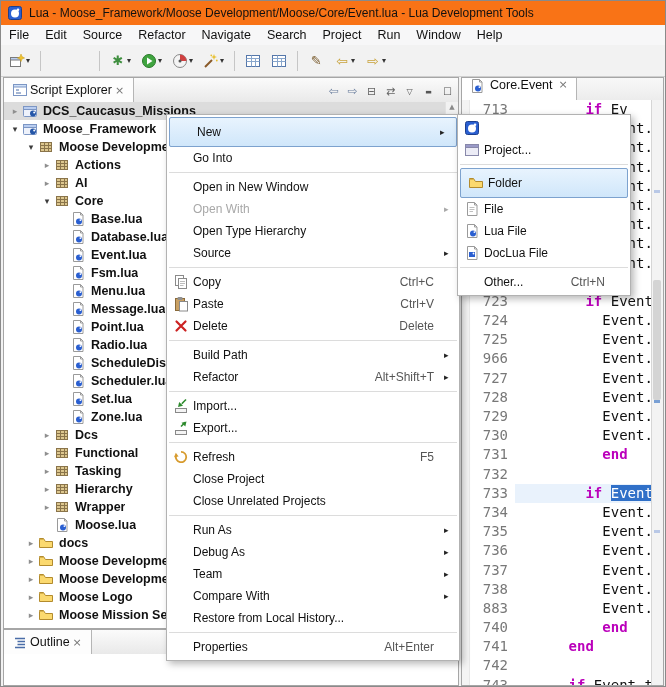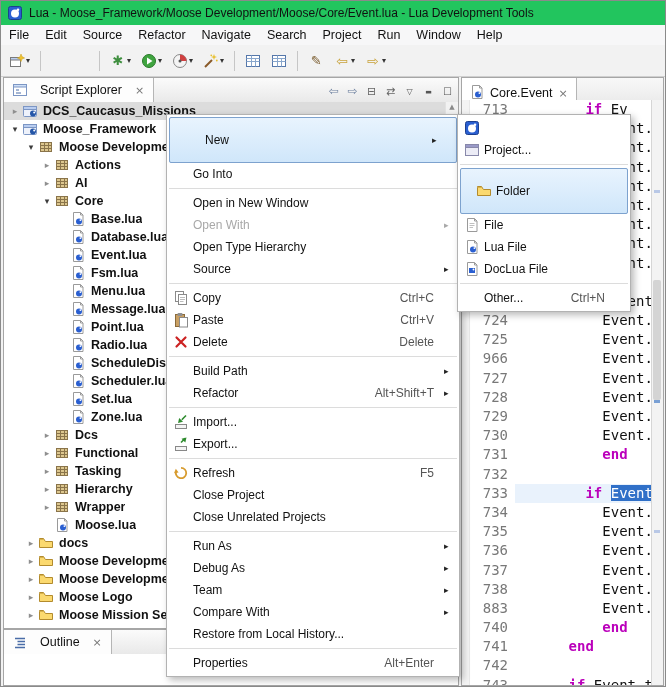--- a/index.html
+++ b/index.html
@@ -3,21 +3,21 @@
 <meta charset="utf-8">
 <style>
   html,body{margin:0;padding:0;background:#d8d8d8;}
   .window{position:relative;width:666px;height:687px;background:#f2f2f2;border:1px solid #8a8a8a;
     box-sizing:border-box;overflow:hidden;font-family:"Liberation Sans",sans-serif;color:#111;}
   .icon{display:inline-flex;align-items:center;justify-content:center;width:16px;height:16px;flex:none;}
   .icon svg{width:16px;height:16px;display:block;}
   .icon.glyph{font-family:"DejaVu Sans",sans-serif;line-height:1;}
 
   
-  #titlebar{position:absolute;left:0;top:0;right:0;height:24px;background:#22c55e;display:flex;
+  #titlebar{position:absolute;left:0;top:0;right:0;height:24px;background:#f97316;display:flex;
     align-items:center;gap:6px;padding-left:6px;font-size:12px;white-space:nowrap;overflow:hidden;}
 
   
   #menubar{position:absolute;left:0;top:24px;right:0;height:20px;display:flex;align-items:center;
     font-size:12.5px;background:#f7f7f8;}
   .menu-item{padding:2px 8px;cursor:default;}
 
   
   #toolbar{position:absolute;left:0;top:44px;right:0;height:31px;border-bottom:1px solid #cfcfcf;
     background:#f2f2f2;display:flex;align-items:center;padding:0 4px;gap:2px;}
@@ -27,21 +27,21 @@
   .tb-gap{width:46px;}
 
   
   .panel{position:absolute;background:#fff;border:1px solid #a6a6a6;box-sizing:border-box;}
   #explorer-panel{left:2px;top:76px;width:456px;height:552px;}
   #outline-panel{left:2px;top:628px;width:456px;height:57px;}
   #editor-panel{left:460px;top:76px;right:1px;bottom:0;}
 
   .view-header{position:relative;height:24px;background:linear-gradient(#fbfbfb,#e9e9e9);
     border-bottom:1px solid #c2c2c2;}
-  .view-tab{position:absolute;left:0;top:0;bottom:0;display:flex;align-items:center;gap:12px;
+  .view-tab{position:absolute;left:0;top:0;bottom:0;display:flex;align-items:center;gap:2px;
     padding:0 8px;background:#fdfdfd;border-right:1px solid #b5b5b5;font-size:12.5px;}
   .tab-close{color:#777;font-size:11px;padding:0 1px;font-family:"DejaVu Sans",sans-serif;}
   .view-tools{position:absolute;right:3px;top:0;bottom:0;display:flex;align-items:center;gap:4px;}
   .view-tools .icon{width:15px;height:15px;}
 
   .tree-area{position:absolute;left:0;top:24px;right:12px;bottom:0;background:#fff;overflow:hidden;
     font-size:12.5px;}
   .tree-row{height:18px;display:flex;align-items:center;white-space:nowrap;}
   .tree-row.selected{background:#dcdcdc;}
   .tree-arrow{width:14px;text-align:center;font-size:9px;color:#8f8f8f;font-family:"DejaVu Sans",sans-serif;flex:none;}
@@ -51,21 +51,21 @@
 
   .vscroll{position:absolute;right:0;top:24px;bottom:0;width:12px;background:#f2f2f2;border-left:1px solid #e2e2e2;}
   .vscroll .sb-arrow{position:absolute;left:0;right:0;text-align:center;font-size:7px;color:#8a8a8a;font-family:"DejaVu Sans",sans-serif;}
   .vscroll .thumb{position:absolute;left:1px;width:9px;background:#cdcdcd;border-radius:2px;}
 
   #outline-body{position:absolute;left:0;top:24px;right:0;bottom:0;background:#fff;}
 
   
   #editor-tabbar{position:absolute;left:0;top:0;right:0;height:22px;background:linear-gradient(#f8f8f8,#ececec);
     border-bottom:1px solid #c2c2c2;display:flex;}
-  .editor-tab{display:flex;align-items:flex-end;gap:5px;padding:0 7px;background:#fff;
+  .editor-tab{display:flex;align-items:flex-start;gap:5px;padding:0 7px;background:#fff;
     border-right:1px solid #b5b5b5;font-size:12.5px;}
   #editor-body{position:absolute;left:0;top:22px;right:0;bottom:0;background:#fff;overflow:hidden;
     font-family:"DejaVu Sans Mono",monospace;font-size:14px;}
   #code-lines{position:absolute;left:0;top:0;right:11px;bottom:0;overflow:hidden;}
   .line{display:flex;height:19.2px;line-height:19.2px;white-space:pre;}
   .ann{width:7px;background:#f4f4f4;border-right:1px solid #e8e8e8;flex:none;}
   .num{width:38px;flex:none;text-align:right;padding-right:7px;color:#787878;}
   .code{flex:1;padding-left:3px;overflow:hidden;}
   .line.cur .code{background:var(--current-line-bg);}
   .kw{color:var(--keyword-color);font-weight:bold;}
@@ -78,21 +78,21 @@
   .menu-pop{position:absolute;background:#ffffff;border:1px solid #b2b2b2;box-shadow:3px 3px 7px rgba(0,0,0,.28);
     padding:2px 0;font-size:12px;z-index:20;}
   #context-menu{left:165px;top:113px;width:292px;}
   #new-submenu{left:456px;top:113px;width:172px;z-index:21;}
   .mi{height:22px;display:flex;align-items:center;padding:0 2px;}
   .mi-icon{width:24px;display:flex;justify-content:center;flex:none;}
   .mi-label{flex:1;white-space:nowrap;overflow:hidden;}
   .mi-short{color:#555;margin:0 10px 0 12px;flex:none;}
   .mi-arrow{width:13px;font-size:9px;color:#222;flex:none;font-family:"DejaVu Sans",sans-serif;}
   .mi.hl{background:linear-gradient(var(--menu-highlight-top),var(--menu-highlight-bg));
-    outline:1px solid var(--menu-highlight-border);outline-offset:-1px;border-radius:2px;margin:0 2px;padding:12px;}
+    outline:1px solid var(--menu-highlight-border);outline-offset:-1px;border-radius:2px;margin:0 2px;padding:4px;}
   .mi.disabled .mi-label,.mi.disabled .mi-arrow{color:#a8a8a8;}
   .mi-sep{height:1px;background:#dcdcdc;margin:3px 2px;}
 </style>
 </head>
 <body>
 
 <div class="window">
   <div id="titlebar">
     <span class="icon" id="app-icon">
         <svg viewBox="0 0 16 16">

